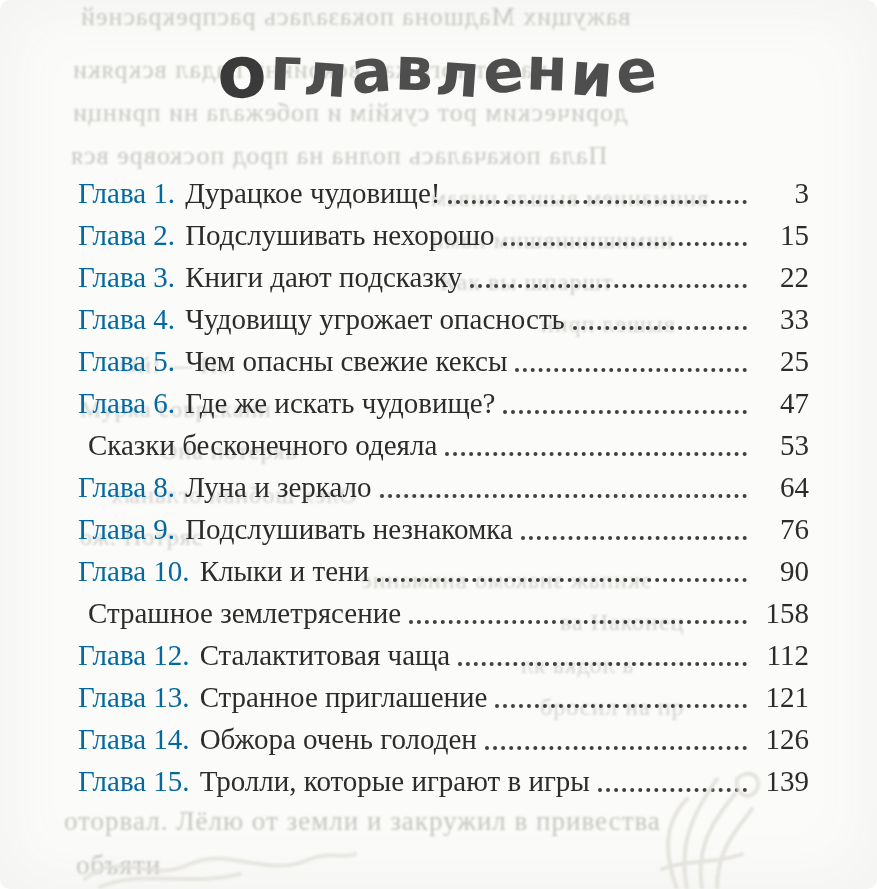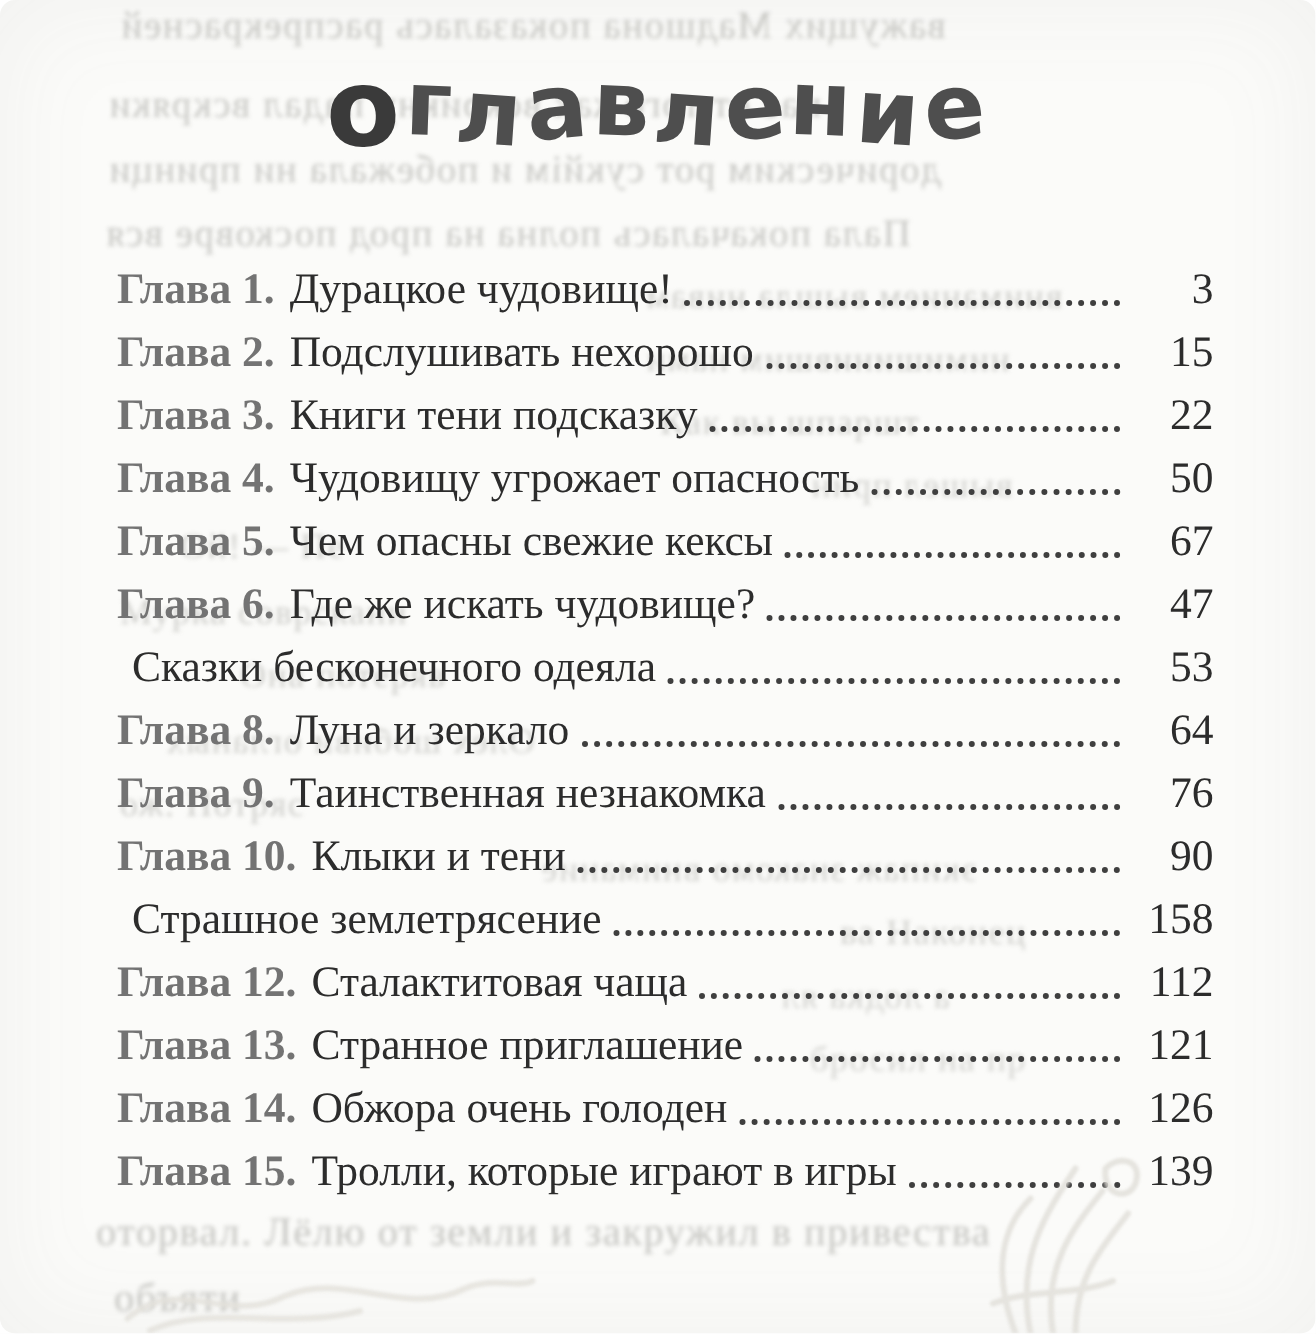--- a/index.html
+++ b/index.html
@@ -46,22 +46,22 @@
     top:171px;left:78px;right:68px;
   }
   .row{
     display:flex;
     align-items:flex-end;
     height:42px;
     font-size:29px;
     color:#2c2c2c;
   }
   .row .lbl{
-    font-weight:bold;
-    color:#737373;
+    font-weight:normal;
+    color:#0369a1;
     line-height:40px;
     white-space:nowrap;
   }
   .row .ttl{
     line-height:40px;
     white-space:nowrap;
     margin-left:10px;
   }
   .row .dots{
     flex:1;
@@ -119,56 +119,56 @@
         <span class="pg">3</span>
       </div>
       <div class="row">
         <span class="lbl">Глава 2.</span>
         <span class="ttl">Подслушивать нехорошо</span>
         <span class="dots"></span>
         <span class="pg">15</span>
       </div>
       <div class="row">
         <span class="lbl">Глава 3.</span>
-        <span class="ttl">Книги тени подсказку</span>
+        <span class="ttl">Книги дают подсказку</span>
         <span class="dots"></span>
         <span class="pg">22</span>
       </div>
       <div class="row">
         <span class="lbl">Глава 4.</span>
         <span class="ttl">Чудовищу угрожает опасность</span>
         <span class="dots"></span>
-        <span class="pg">50</span>
+        <span class="pg">33</span>
       </div>
       <div class="row">
         <span class="lbl">Глава 5.</span>
         <span class="ttl">Чем опасны свежие кексы</span>
         <span class="dots"></span>
-        <span class="pg">67</span>
+        <span class="pg">25</span>
       </div>
       <div class="row">
         <span class="lbl">Глава 6.</span>
         <span class="ttl">Где же искать чудовище?</span>
         <span class="dots"></span>
         <span class="pg">47</span>
       </div>
       <div class="row">
         <span class="ttl">Сказки бесконечного одеяла</span>
         <span class="dots"></span>
         <span class="pg">53</span>
       </div>
       <div class="row">
         <span class="lbl">Глава 8.</span>
         <span class="ttl">Луна и зеркало</span>
         <span class="dots"></span>
         <span class="pg">64</span>
       </div>
       <div class="row">
         <span class="lbl">Глава 9.</span>
-        <span class="ttl">Таинственная незнакомка</span>
+        <span class="ttl">Подслушивать незнакомка</span>
         <span class="dots"></span>
         <span class="pg">76</span>
       </div>
       <div class="row">
         <span class="lbl">Глава 10.</span>
         <span class="ttl">Клыки и тени</span>
         <span class="dots"></span>
         <span class="pg">90</span>
       </div>
       <div class="row">

